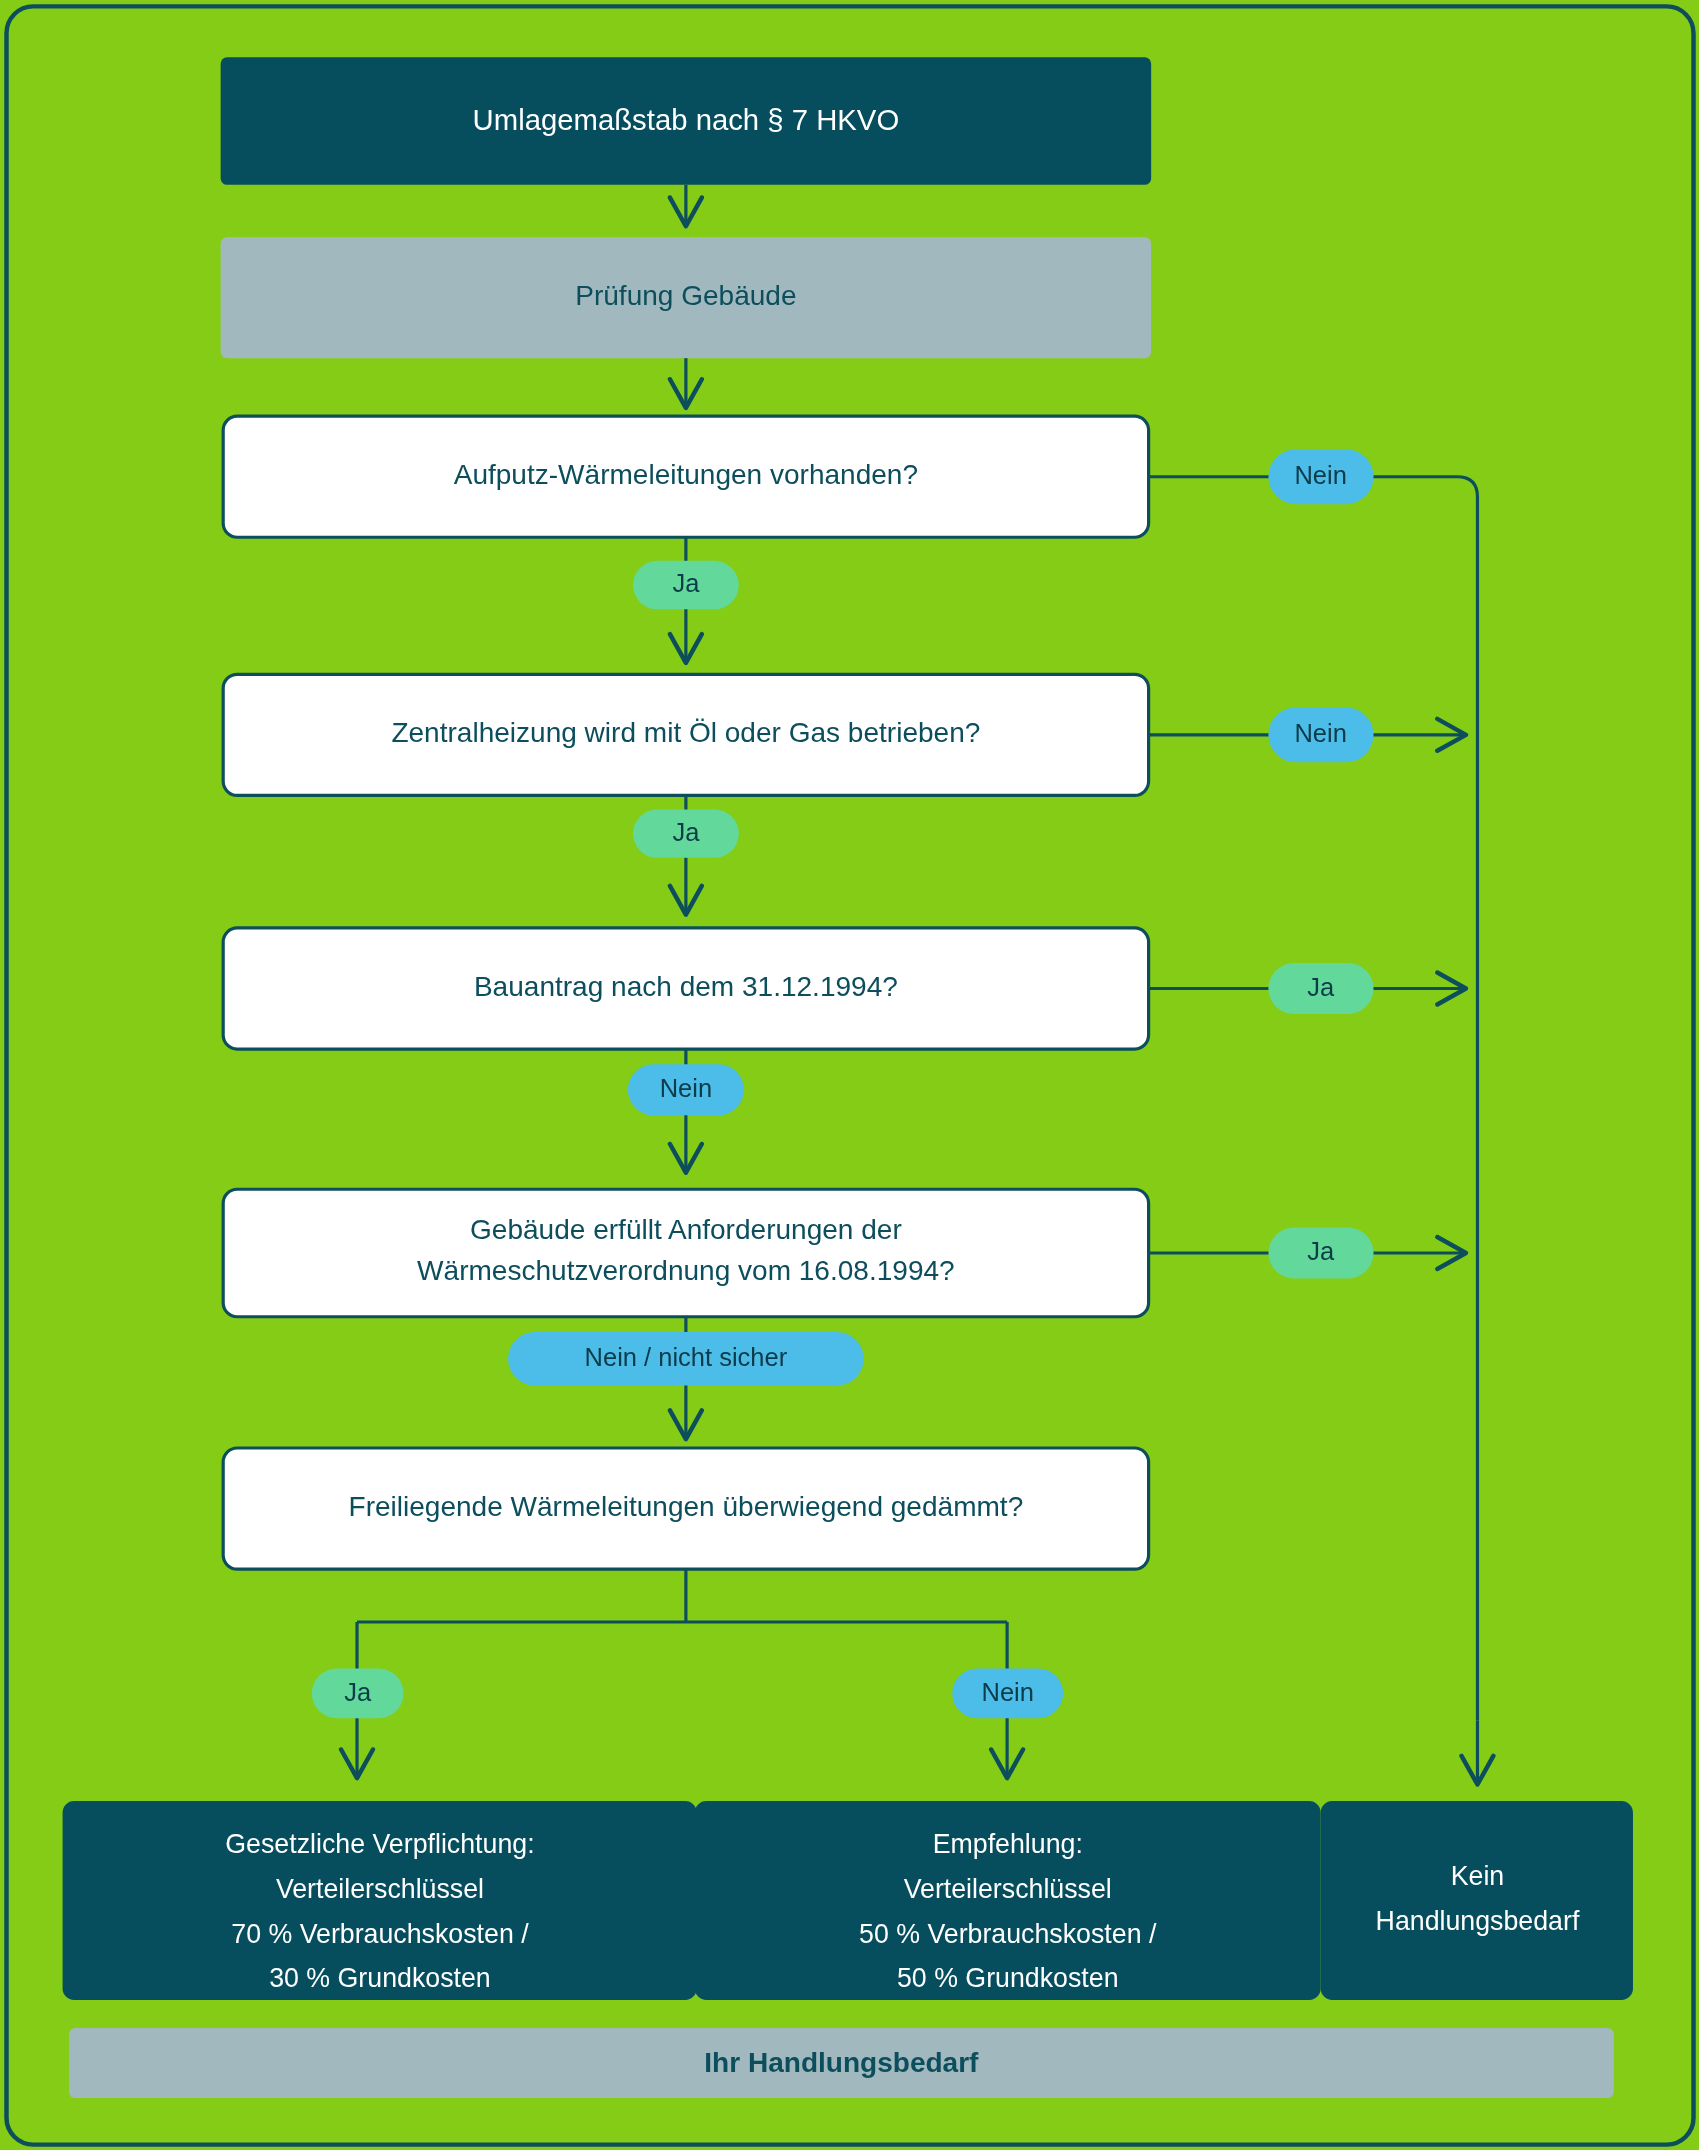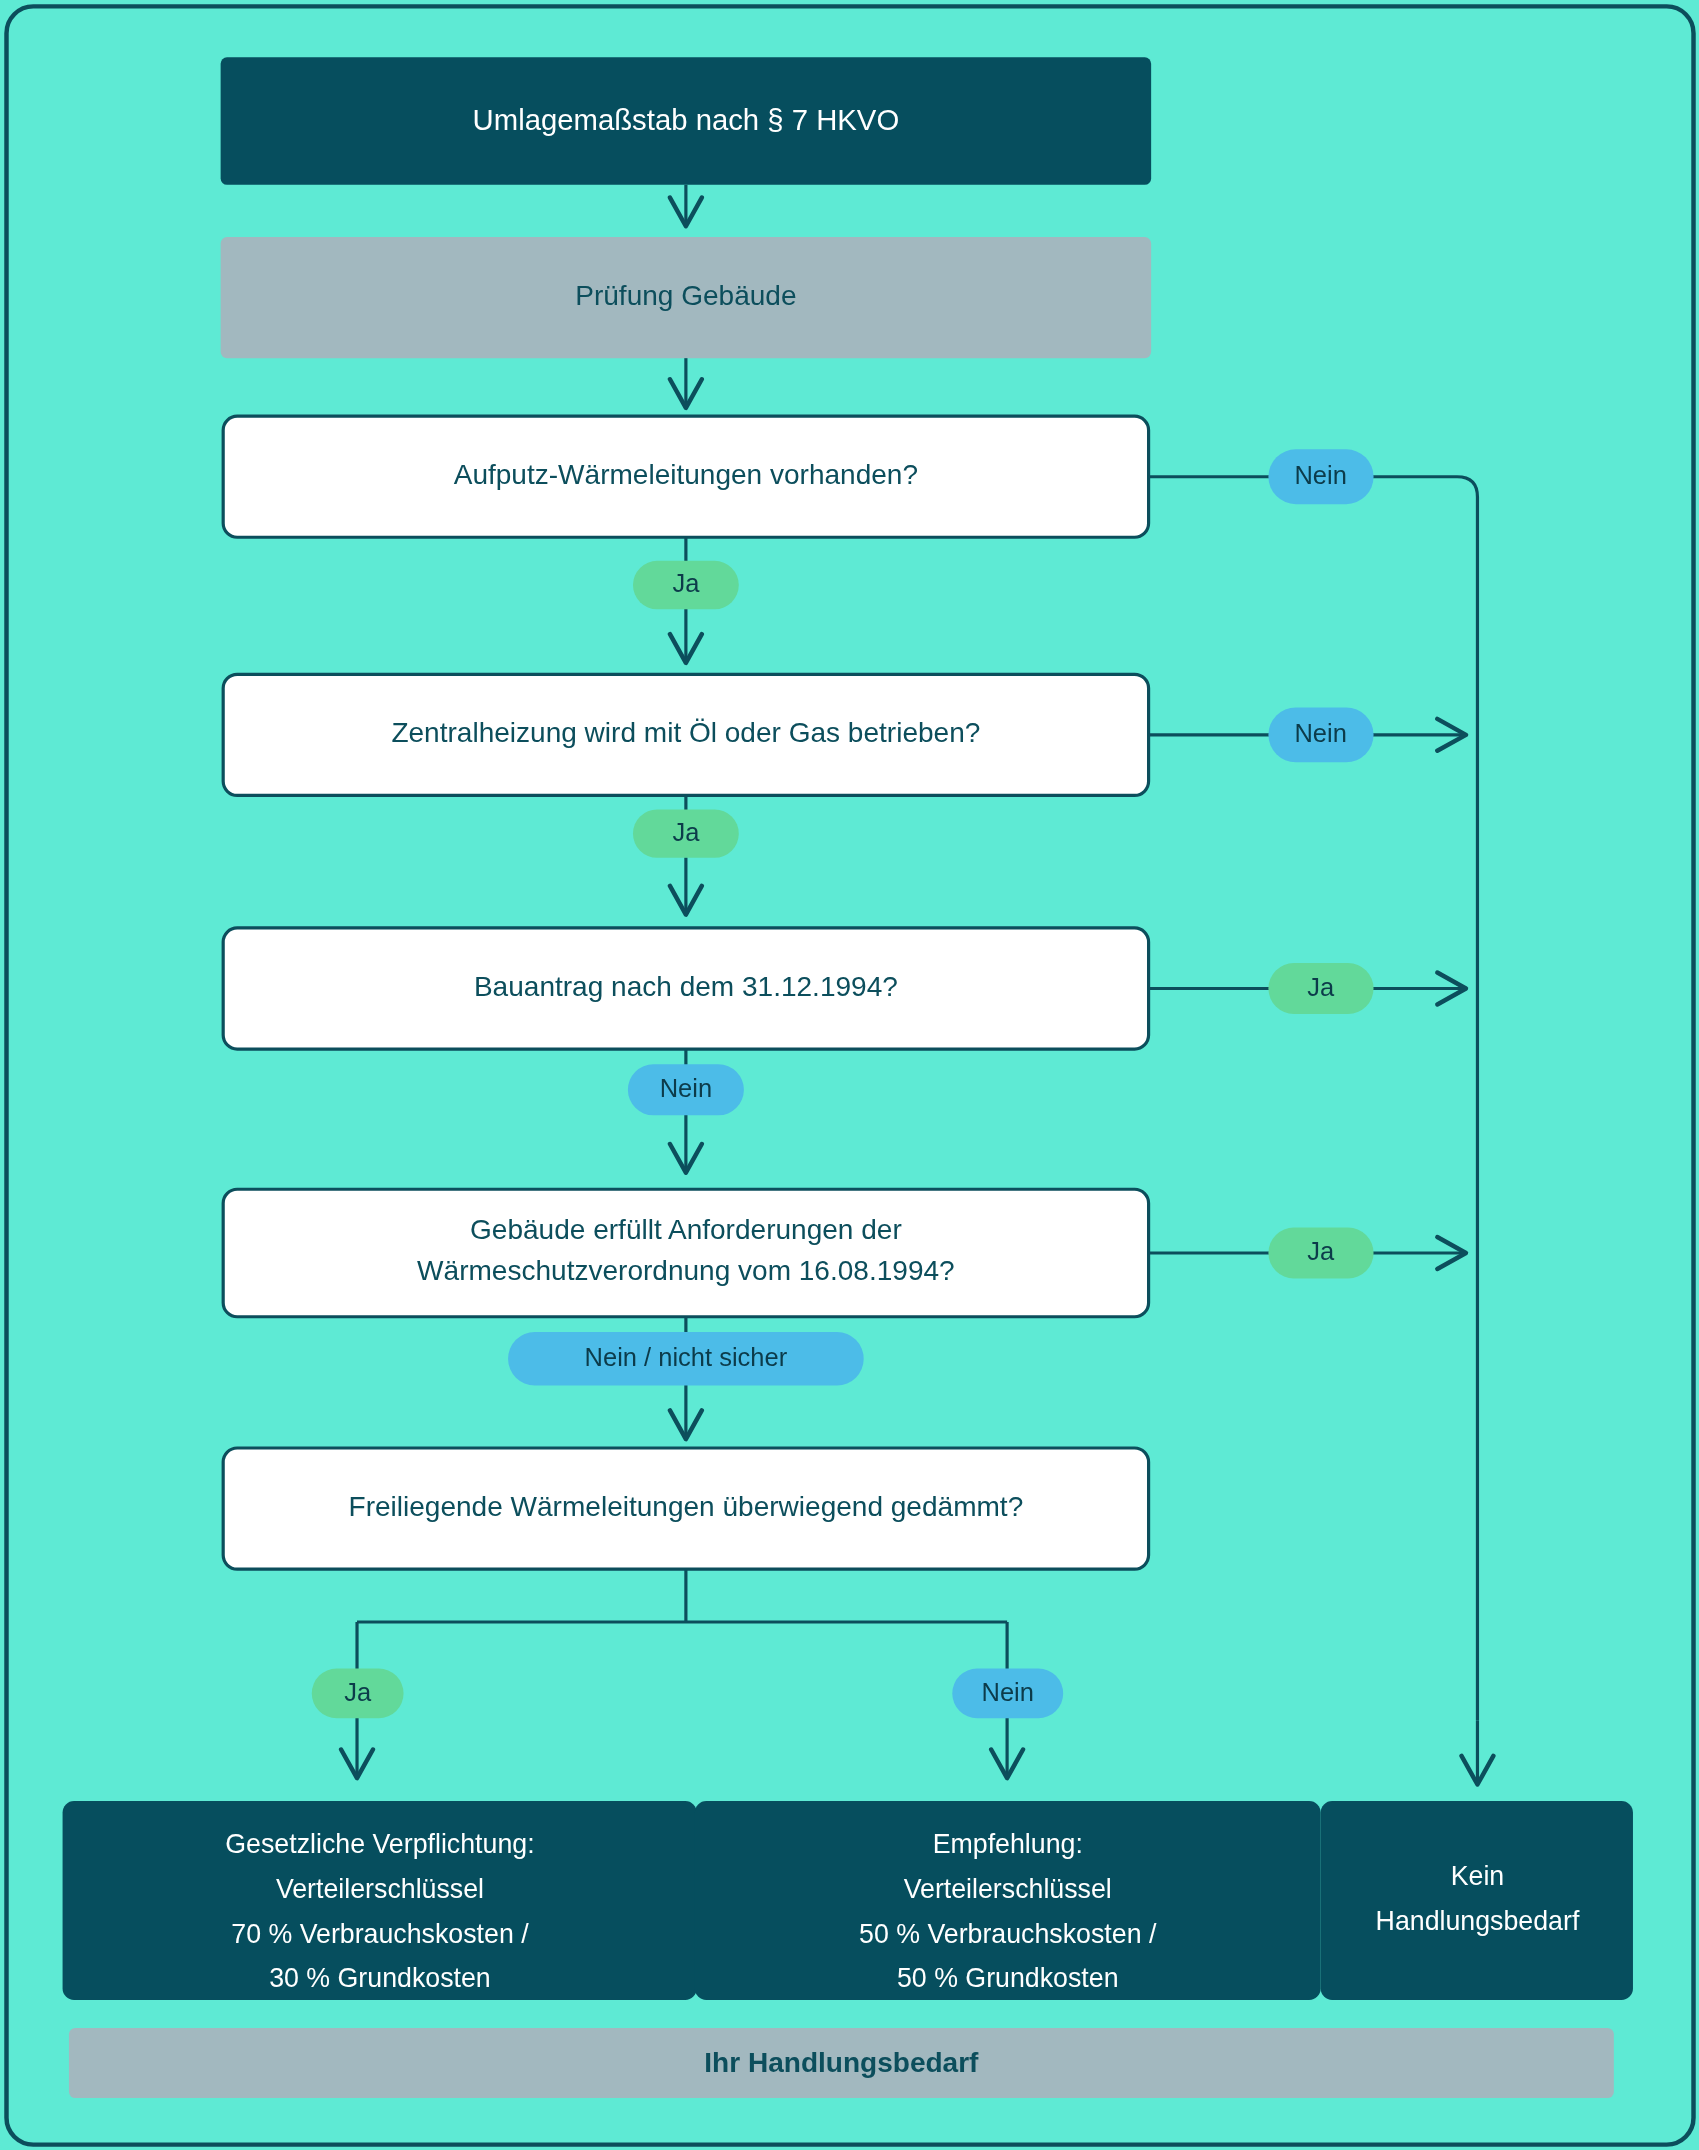--- a/index.html
+++ b/index.html
@@ -7,21 +7,21 @@
     padding: 0;
     background: #ffffff;
   }
   body {
     font-family: "Liberation Sans", sans-serif;
   }
   #page {
     position: relative;
     width: 1700px;
     height: 2151px;
-    background: #5eead4;
+    background: #84cc16;
     overflow: hidden;
   }
   #flow {
     display: block;
     width: 1700px;
     height: 2151px;
   }
   .node-text {
     font-family: "Liberation Sans", sans-serif;
     text-anchor: middle;

